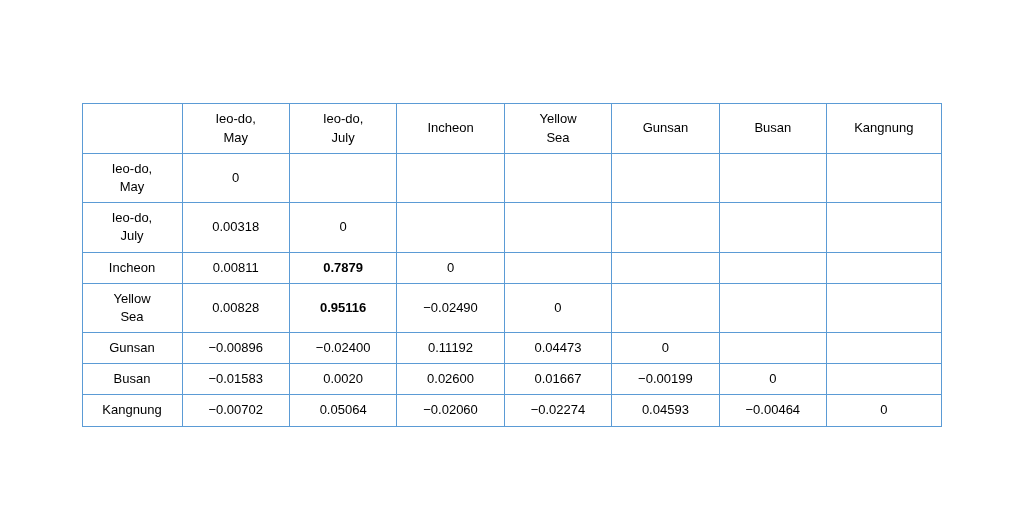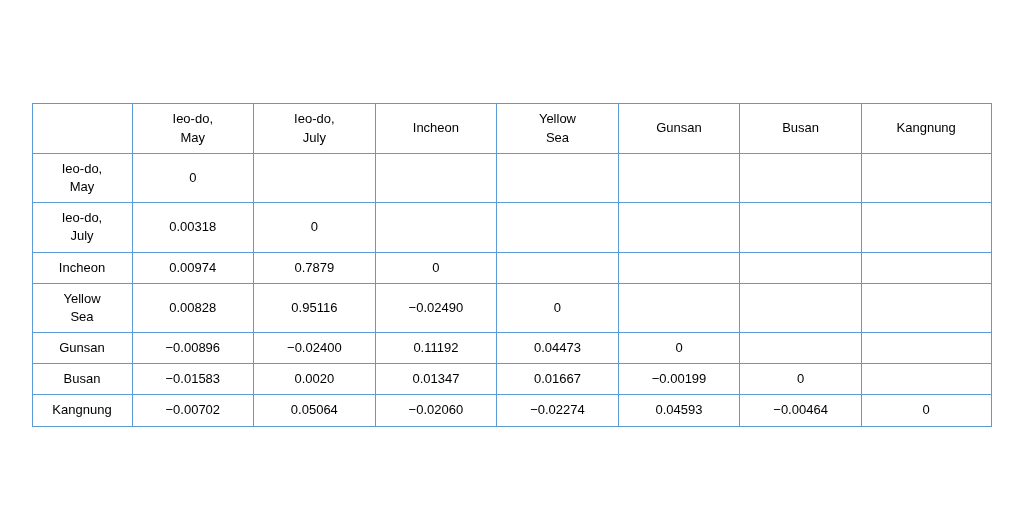--- a/index.html
+++ b/index.html
@@ -11,42 +11,42 @@
       justify-content: center;
       align-items: center;
       width: 1023px;
       min-height: 530px;
     }
     .table-wrapper {
       padding: 10px;
     }
     table {
       border-collapse: collapse;
-      width: 960px;
+      width: 860px;
     }
     th, td {
       border: 1px solid #5b9bd5;
       text-align: center;
       vertical-align: middle;
       padding: 6px 8px;
       line-height: 1.4;
     }
     th {
       font-weight: normal;
       background: #fff;
     }
     td {
       background: #fff;
     }
     .row-header {
       text-align: center;
       font-weight: normal;
     }
     .bold {
-      font-weight: normal;
+      font-weight: bold;
     }
     td:first-child, th:first-child {
       width: 100px;
     }
   </style>
 </head>
 <body>
 
 <div class="table-wrapper">
   <table>
@@ -78,21 +78,21 @@
           <td>0.00318</td>
           <td>0</td>
           <td></td>
           <td></td>
           <td></td>
           <td></td>
           <td></td>
         </tr>
         <tr>
           <td class="row-header">Incheon</td>
-          <td>0.00974</td>
+          <td>0.00811</td>
           <td class="bold">0.7879</td>
           <td>0</td>
           <td></td>
           <td></td>
           <td></td>
           <td></td>
         </tr>
         <tr>
           <td class="row-header">Yellow<br>Sea</td>
           <td>0.00828</td>
@@ -110,21 +110,21 @@
           <td>0.11192</td>
           <td>0.04473</td>
           <td>0</td>
           <td></td>
           <td></td>
         </tr>
         <tr>
           <td class="row-header">Busan</td>
           <td>−0.01583</td>
           <td>0.0020</td>
-          <td>0.01347</td>
+          <td>0.02600</td>
           <td>0.01667</td>
           <td>−0.00199</td>
           <td>0</td>
           <td></td>
         </tr>
         <tr>
           <td class="row-header">Kangnung</td>
           <td>−0.00702</td>
           <td>0.05064</td>
           <td>−0.02060</td>

